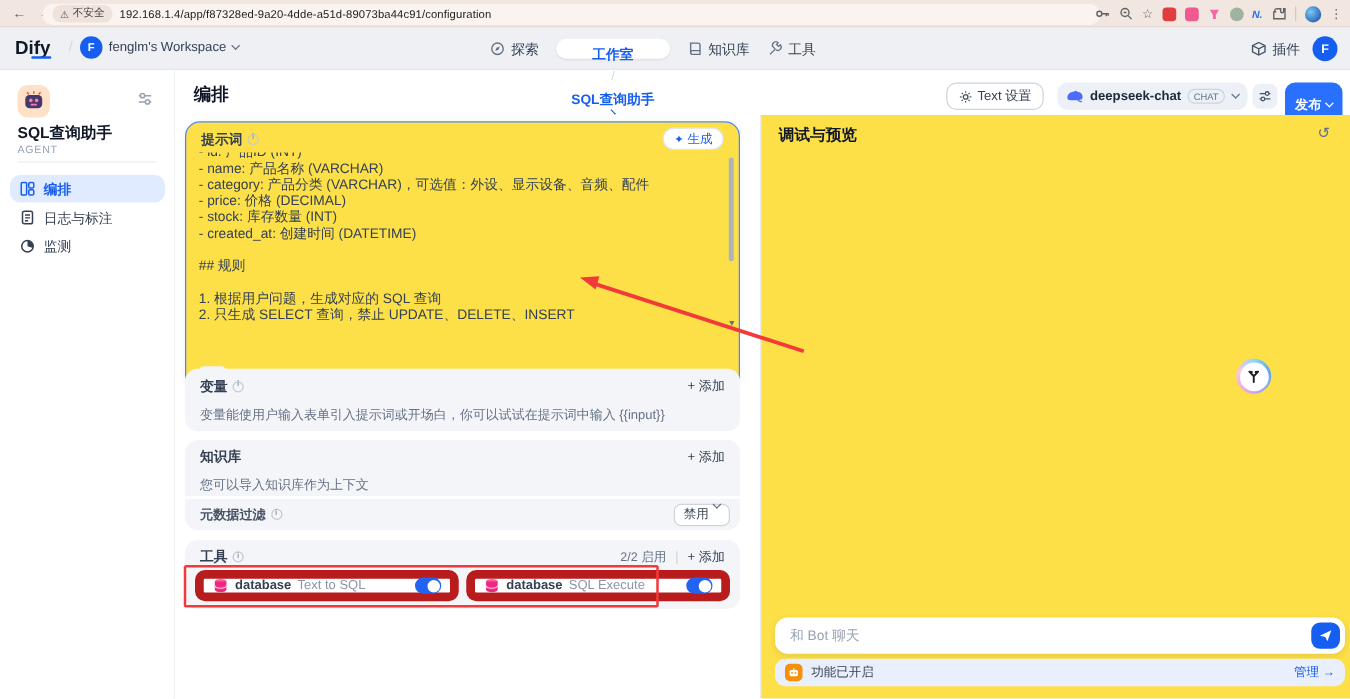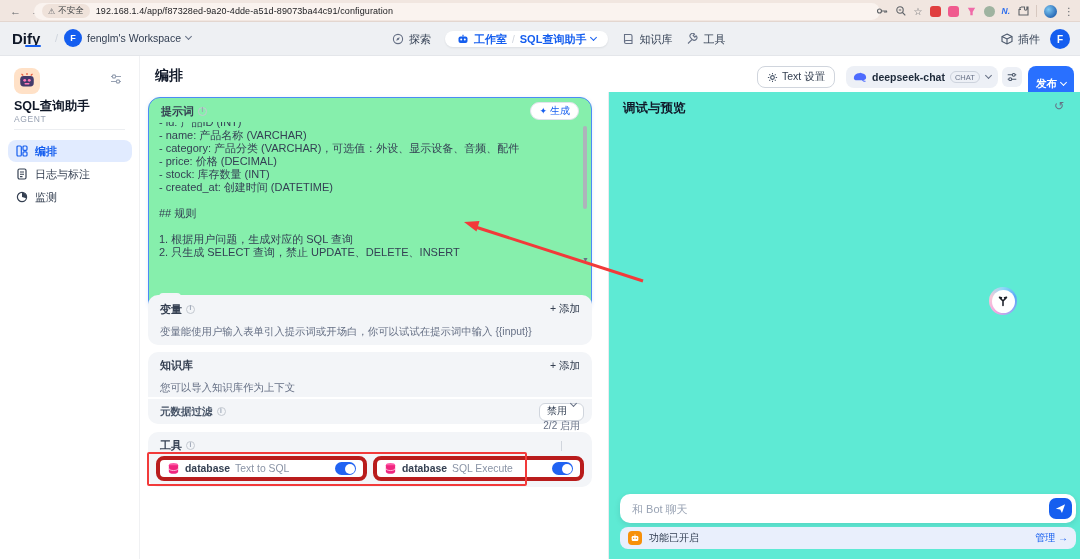--- a/index.html
+++ b/index.html
@@ -32,21 +32,21 @@
   .hdr-slash { position:absolute; left:55px; top:10px; color:#d0d5dd; font-size:11px; }
   .ws-chip { position:absolute; left:64px; top:7px; display:flex; align-items:center; gap:5px; }
   .avatar-sm { width:18px; height:18px; border-radius:50%; background:#155eef; color:#fff; font-size:9px;
     font-weight:bold; display:flex; align-items:center; justify-content:center; }
   .ws-name { font-size:10.5px; color:#344054; }
   .chev { width:5px; height:5px; border-right:1.4px solid #667085; border-bottom:1.4px solid #667085;
     transform:rotate(45deg); margin-top:-3px; }
   .hdr-center { position:absolute; left:392px; top:0; height:34px; display:flex; align-items:center; gap:14px; }
   .hdr-item { display:flex; align-items:center; gap:5px; font-size:11px; color:#344054; }
   .studio-pill { background:#fff; border-radius:16px; height:16px; display:flex; align-items:center;
-    gap:5px; padding:0 12px; box-shadow:0 1px 2px rgba(16,24,40,.08); }
+    gap:5px; padding:0 12px; box-shadow:0 1px 2px rgba(16,24,40,.08);flex-direction:column; }
   .studio-pill .lbl { font-size:11px; font-weight:bold; color:#155eef; }
   .studio-pill .slash { color:#d0d5dd; font-size:10px; }
   .studio-pill .appname { font-size:11px; font-weight:bold; color:#155eef; }
   .chev-blue { border-color:#155eef; }
   .hdr-right { position:absolute; right:10px; top:0; height:34px; display:flex; align-items:center; gap:10px; }
   .avatar-md { width:20px; height:20px; border-radius:50%; background:#155eef; color:#fff; font-size:10px;
     font-weight:bold; display:flex; align-items:center; justify-content:center; }
 
   
   .sidebar { position:absolute; left:0; top:56px; width:140px; height:503px; background:#fff;
@@ -83,21 +83,21 @@
   
   .card { position:absolute; left:148px; width:444px; background:#f3f5f8; border-radius:10px; }
   .card-head { display:flex; align-items:center; padding:0 12px; height:26px; }
   .card-label { font-size:11px; font-weight:bold; color:#354052; display:flex; align-items:center; gap:4px; }
   .info-dot { width:9px; height:9px; border:1px solid #c4c9d1; border-radius:50%; position:relative; }
   .info-dot::after { content:"i"; position:absolute; left:0; top:-1.5px; width:7px; text-align:center;
     font-size:6.5px; color:#98a2b3; }
   .add-btn { margin-left:auto; font-size:10.5px; color:#354052; }
   .card-desc { padding:2px 12px; font-size:10.4px; color:#667085; }
 
-  .prompt-card { top:97px; height:215px; background:#86efac; border:1.5px solid #4c8bf5;
+  .prompt-card { top:97px; height:215px; background:#fde047; border:1.5px solid #4c8bf5;
     border-radius:12px; box-shadow:0 1px 4px rgba(21,94,239,.12); }
   .gen-btn { margin-left:auto; height:18px; border:1px solid #e0e3eb; background:#fff; border-radius:9px;
     display:flex; align-items:center; gap:3px; padding:0 8px; font-size:10px; color:#155eef; }
   .gen-btn .spark { font-size:9px; }
   .prompt-body { position:absolute; left:10px; right:12px; top:24px; bottom:24px; overflow:hidden; }
   .pline { font-size:11px; line-height:13px; color:#344054; min-height:13px; white-space:pre; }
   .pline:first-child { margin-top:-6px; }
   .char-badge { position:absolute; left:10px; bottom:6px; background:#f2f4f7; border-radius:4px;
     padding:1px 4px; font-size:8.5px; color:#667085; }
   .v-thumb { position:absolute; right:4px; top:28px; width:4px; height:83px; background:#aeb3bb; border-radius:2px; }
@@ -111,35 +111,35 @@
   .kb-card .card-head { height:27px; }
   .kb-divider { position:absolute; left:0; right:0; top:45px; height:2px; background:#fff; }
   .meta-row { position:absolute; left:0; right:0; top:47px; height:25px; display:flex; align-items:center;
     padding:0 8px 0 12px; }
   .meta-label { font-size:10.5px; font-weight:bold; color:#475467; display:flex; align-items:center; gap:4px; }
   .disable-btn { margin-left:auto; height:18px; background:#fff; border:1px solid #d0d5dd; border-radius:6px;
     display:flex; align-items:flex-start; gap:4px; padding:0 7px; font-size:10px; color:#344054; }
 
   .tools-card { top:432px; height:55px; }
   .tools-card .card-head { height:23px; padding-top:4px; }
-  .tool-meta { margin-left:auto; display:flex; align-items:center; gap:8px;flex-direction:column; }
+  .tool-meta { margin-left:auto; display:flex; align-items:center; gap:8px; }
   .tool-count { font-size:10px; color:#667085; }
   .tool-sep { width:1px; height:10px; background:#d0d5dd; }
   .tool-add { font-size:10.5px; color:#354052; }
   .tool-row { position:absolute; left:8px; right:8px; top:24px; height:25px; display:flex; gap:6px; }
-  .tool-item { flex:1; background:#fff; border:4px solid #b91c1c; border-radius:8px; display:flex;
+  .tool-item { flex:1; background:#fff; border:7px solid #b91c1c; border-radius:8px; display:flex;
     align-items:center; gap:5px; padding:4px 7px; }
   .tool-provider { font-size:10.4px; font-weight:bold; color:#354052; }
   .tool-name { font-size:10.4px; color:#8a94a6; }
   .toggle { margin-left:auto; width:21px; height:13px; border-radius:7px; background:#2163f2; position:relative; }
   .toggle .knob { position:absolute; right:1.5px; top:1.5px; width:10px; height:10px; border-radius:50%; background:#fff; }
 
   
   .debug-divider { position:absolute; left:608px; top:92px; width:1px; bottom:0; background:#e9ebef; }
-  .debug-panel { position:absolute; left:609px; top:92px; right:0; bottom:0; background:#5eead4; }
+  .debug-panel { position:absolute; left:609px; top:92px; right:0; bottom:0; background:#fde047; }
   .debug-title { position:absolute; left:14px; top:8px; font-size:12.5px; font-weight:bold; color:#101828; }
   .refresh-ic { position:absolute; right:16px; top:7px; color:#667085; font-size:12px; }
   .mascot { position:absolute; left:380px; top:195px; width:28px; height:28px; border-radius:50%;
     background:conic-gradient(#8ed8f8,#5aa7f7,#9aa6f5,#f3a8e0,#f7c9d8,#8ed8f8);
     display:flex; align-items:center; justify-content:center; }
   .mascot-inner { width:23px; height:23px; border-radius:50%; background:#fff; display:flex;
     align-items:center; justify-content:center; }
   .chat-input { position:absolute; left:11px; right:4px; top:402px; height:29px; background:#fff;
     border-radius:10px; box-shadow:0 2px 6px rgba(16,24,40,.1); display:flex; align-items:center; }
   .chat-input input { flex:1; border:none; outline:none; background:transparent; font-size:11px;

